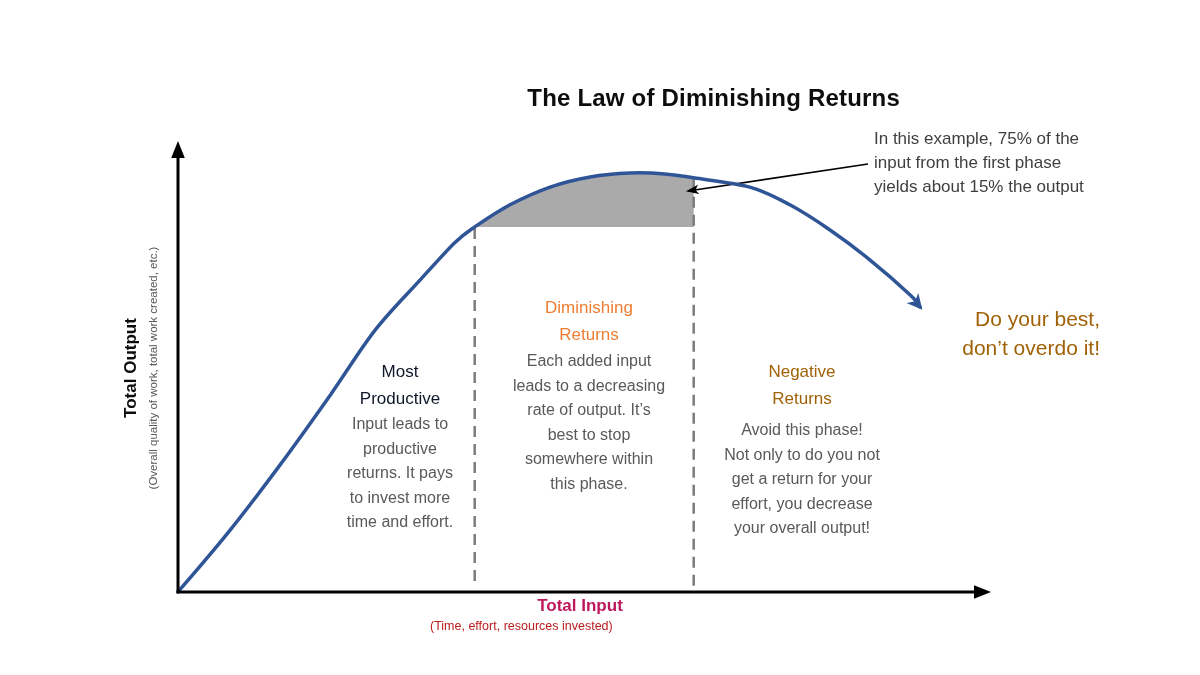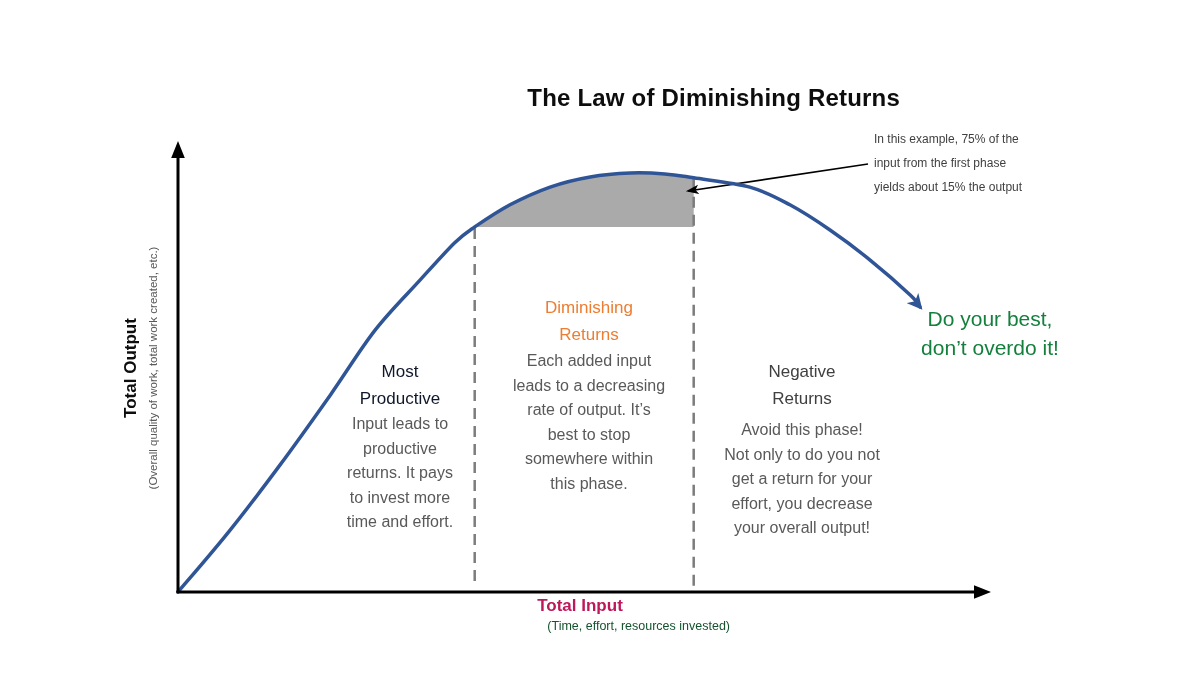--- a/index.html
+++ b/index.html
@@ -5,44 +5,44 @@
   * { margin:0; padding:0; box-sizing:border-box; }
   html,body { width:1200px; height:675px; background:#ffffff; overflow:hidden;
               font-family:"Liberation Sans", sans-serif; }
   .abs { position:absolute; }
   .ml  { white-space:pre-line; }
   #figure { position:relative; width:1200px; height:675px; background:#fff; }
 
   #chart-title { left:300px; top:84px; width:600px; text-align:right;
                  font-size:24px; font-weight:bold; color:#0d0d0d; letter-spacing:.2px; }
 
-  #annotation-text { left:874px; top:127px; width:252px; font-size:12px;
+  #annotation-text { left:874px; top:127px; width:252px; font-size:17px;
                      line-height:24px; color:#3f3f3f; }
 
-  #closing-note { left:880px; top:304px; width:220px; text-align:center;
-                  font-size:21px; line-height:29px; color:#15803d; }
+  #closing-note { left:880px; top:304px; width:220px; text-align:right;
+                  font-size:21px; line-height:29px; color:#a16207; }
 
   .phase-title { font-size:17px; font-weight:normal; line-height:27px; text-align:center; }
   .phase-desc  { font-size:16px; line-height:24.5px; text-align:center; color:#595959; }
 
   #phase1-title { left:310px; top:358px; width:180px; }
   #phase1-desc  { left:310px; top:412px; width:180px; }
   #phase2-title { left:489px; top:294px; width:200px; }
   #phase2-desc  { left:489px; top:349px; width:200px; }
   #phase3-title { left:697px; top:358px; width:210px; }
   #phase3-desc  { left:697px; top:418px; width:210px; }
 
   #y-axis-label { left:71px;  top:358px; width:120px; height:20px; text-align:center;
                   font-size:17px; font-weight:bold; color:#0d0d0d; transform:rotate(-90deg); }
   #y-axis-sublabel { left:4px; top:361px; width:300px; height:14px; text-align:center;
                      font-size:11.5px; color:#595959; transform:rotate(-90deg); }
   #x-axis-label { left:480px; top:596px; width:200px; text-align:center;
                   font-size:17px; font-weight:bold; color:#be185d; }
-  #x-axis-sublabel { left:430px; top:619px; width:300px; text-align:right;
-                     font-size:12.5px; color:#14532d; }
+  #x-axis-sublabel { left:430px; top:619px; width:300px; text-align:left;
+                     font-size:12.5px; color:#b91c1c; }
 </style>
 </head>
 <body>
 
 <div id="figure">
 
   <svg class="abs" style="left:0;top:0" width="1200" height="675">
     <defs>
       <marker id="arrow-blue" viewBox="0 0 10 10" refX="7.5" refY="5" markerWidth="4.4" markerHeight="4.4" orient="auto">
         <path id="arrow-blue-path" d="M0,0 L10,5 L0,10 L2.6,5 Z" fill="#2F5597"></path>
@@ -86,21 +86,21 @@
 
   <div id="phase2-title" class="abs ml phase-title" style="color: rgb(237, 125, 49);">Diminishing
 Returns</div>
   <div id="phase2-desc" class="abs ml phase-desc">Each added input
 leads to a decreasing
 rate of output. It’s
 best to stop
 somewhere within
 this phase.</div>
 
-  <div id="phase3-title" class="abs ml phase-title" style="color: #404040;">Negative
+  <div id="phase3-title" class="abs ml phase-title" style="color: #a16207;">Negative
 Returns</div>
   <div id="phase3-desc" class="abs ml phase-desc">Avoid this phase!
 Not only to do you not
 get a return for your
 effort, you decrease
 your overall output!</div>
 
   <div id="y-axis-label" class="abs">Total Output</div>
   <div id="y-axis-sublabel" class="abs">(Overall quality of work, total work created, etc.)</div>
   <div id="x-axis-label" class="abs">Total Input</div>

